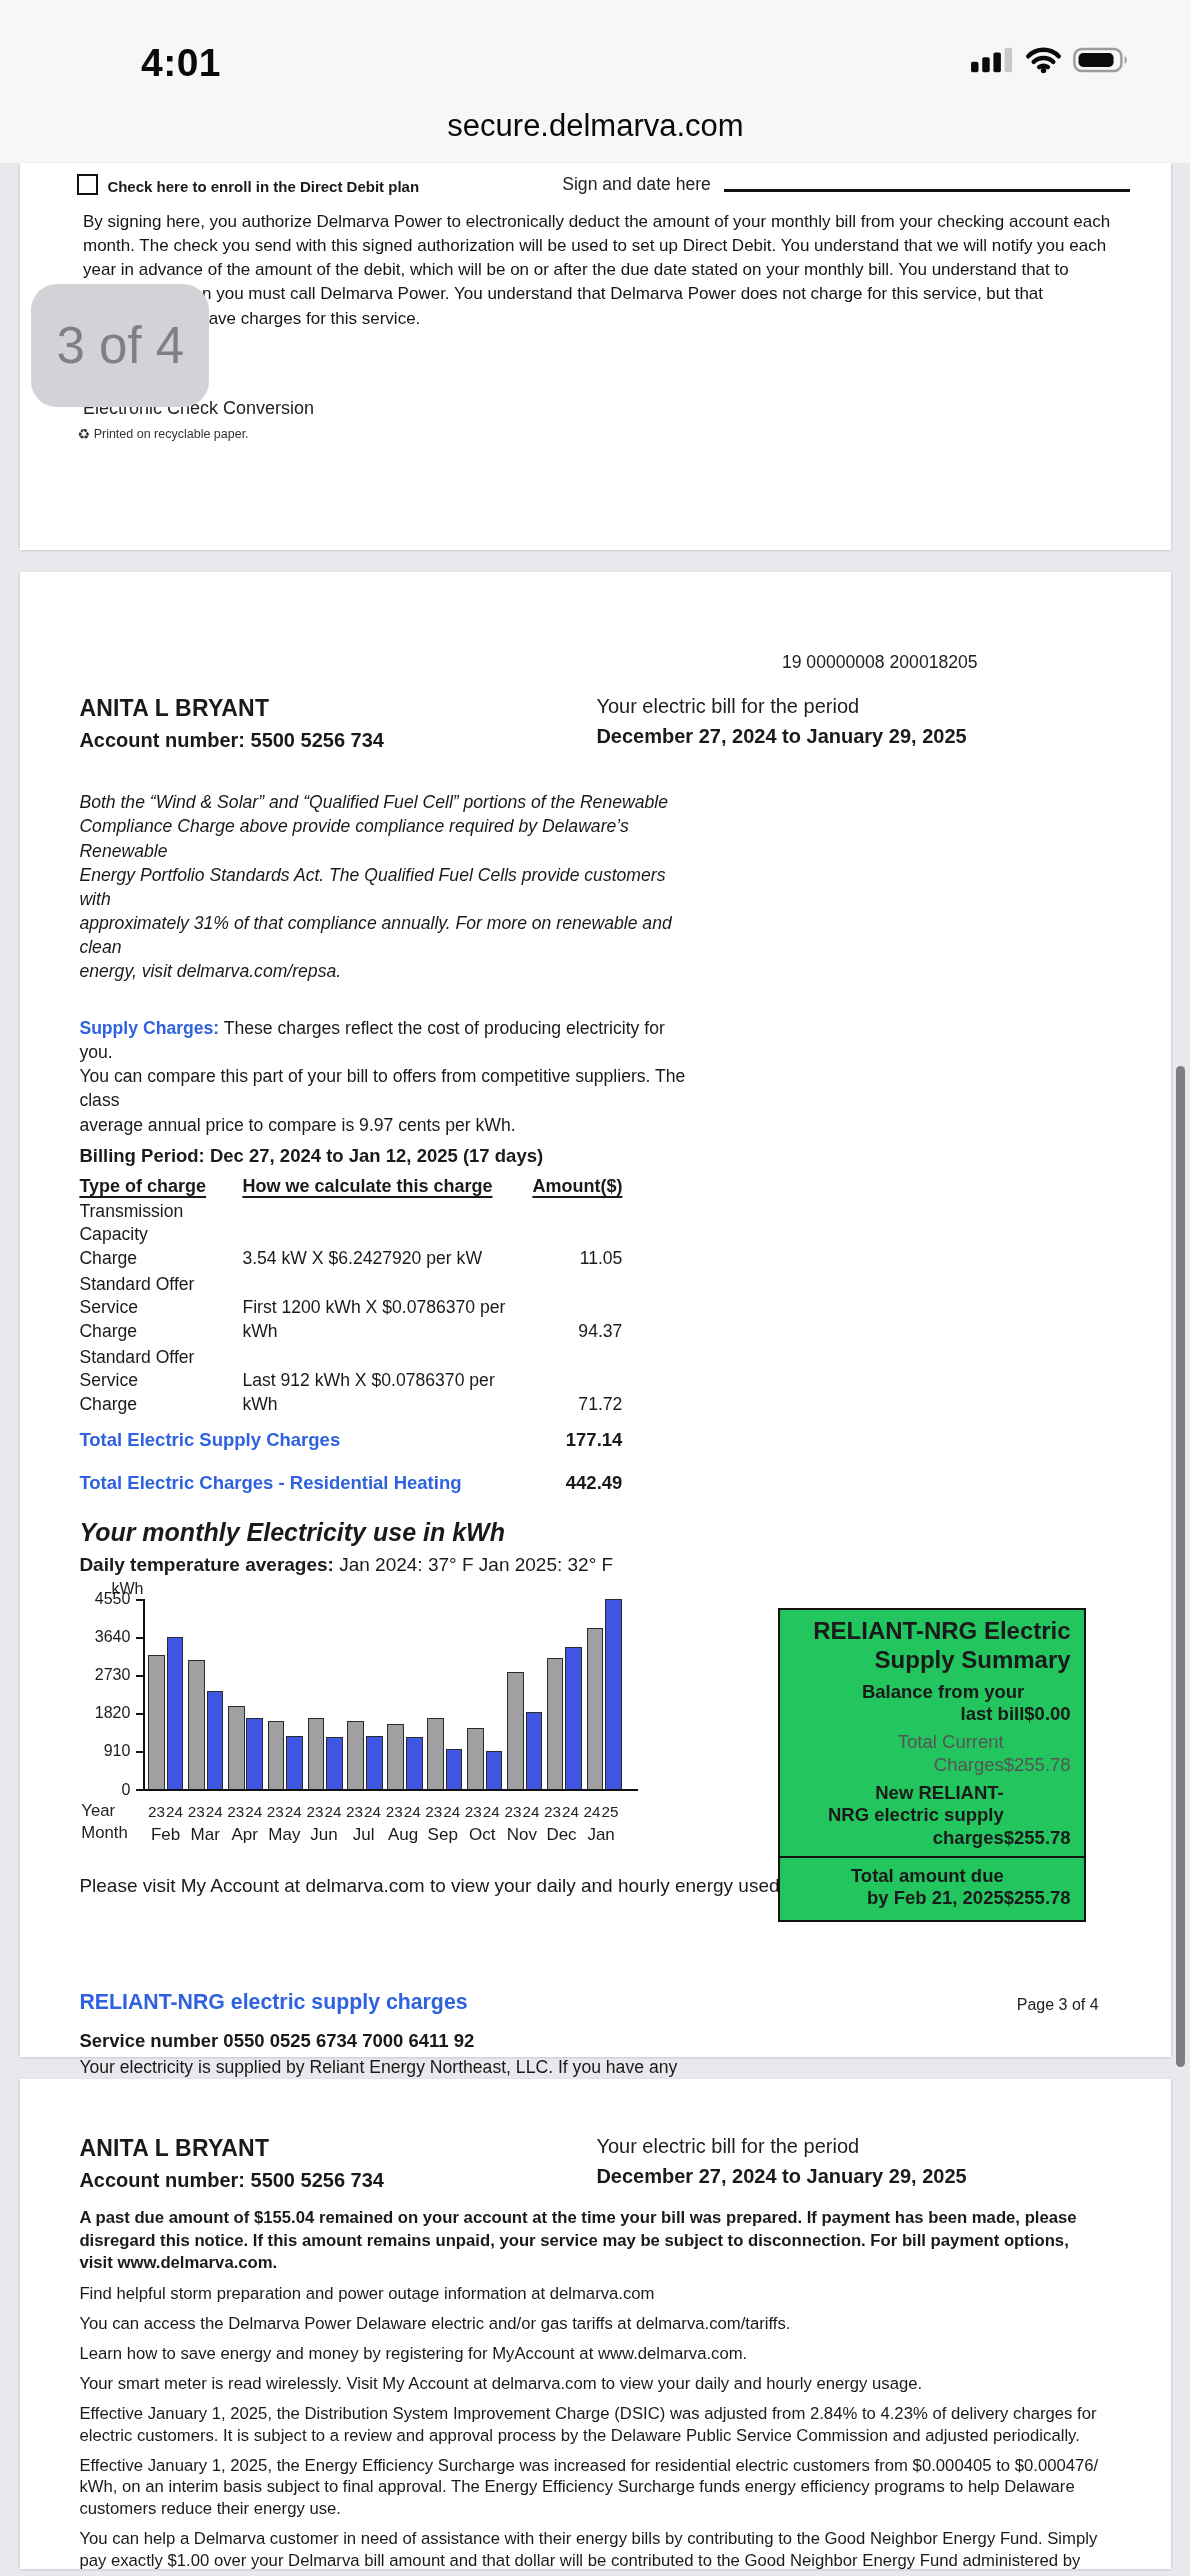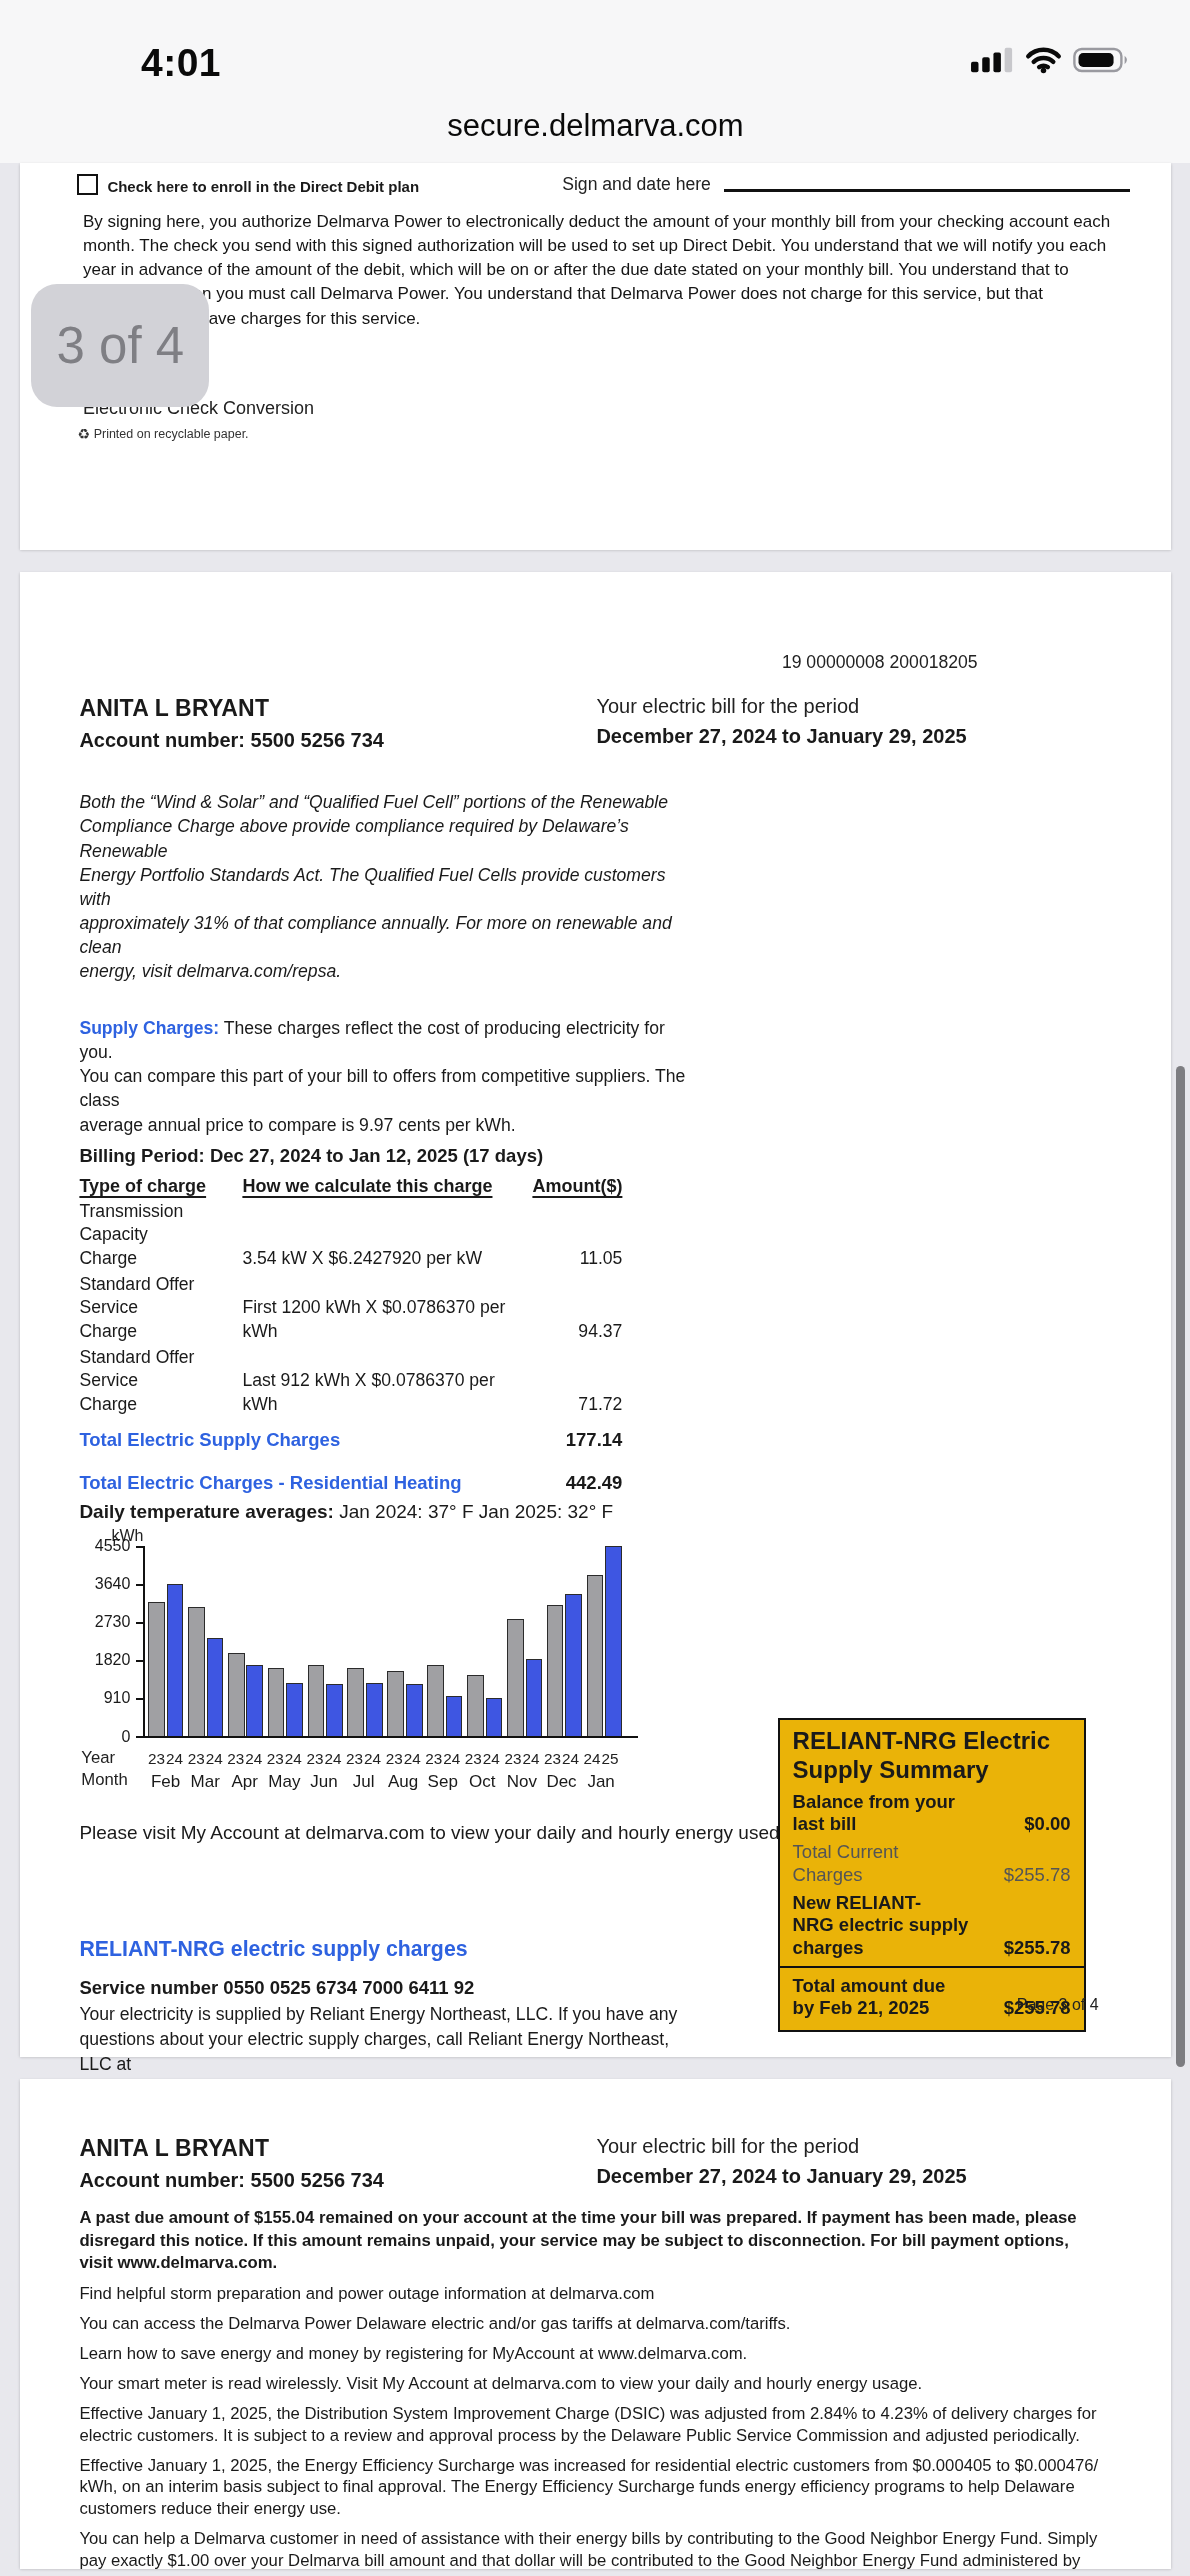--- a/index.html
+++ b/index.html
@@ -94,22 +94,22 @@
   .rel-body{font-size:17.6px;line-height:1.4;white-space:pre-line;margin-top:3.7px;}
   .rel-line{font-size:17.6px;margin-top:10.2px;}
   .rel-gen{display:grid;grid-template-columns:1fr 111px;align-items:end;font-size:17.6px;margin-top:10.2px;}
   .rel-gen .amt{text-align:right;}
   .rel-amt-hdr{text-align:right;color:#2e62e0;font-weight:bold;font-size:18px;margin-top:7.4px;}
   .rel-charges{display:grid;grid-template-columns:1fr 111px;align-items:end;margin-top:5.6px;}
   .rel-charges .lbl{color:#2e62e0;font-weight:bold;font-size:18.5px;}
   .rel-charges .amt{text-align:right;font-weight:bold;font-size:18px;}
   
   .summary-box{
-    position:absolute;right:85px;top:1146px;width:308px;box-sizing:border-box;
-    border:2.3px solid #111;padding:7.4px 13px 11px 13px;background:#eab308;
+    position:absolute;right:85px;top:1036px;width:308px;box-sizing:border-box;
+    border:2.3px solid #111;padding:7.4px 13px 11px 13px;background:#22c55e;text-align:right;
   }
   .sb-title{font-size:24px;font-weight:bold;line-height:1.18;white-space:pre-line;}
   .sb-row{display:grid;grid-template-columns:1fr auto;align-items:end;margin-top:6.5px;}
   .sb-row .lbl{font-size:18.5px;font-weight:bold;line-height:1.2;white-space:pre-line;}
   .sb-row .val{font-size:18.5px;font-weight:bold;}
   .sb-row.muted .lbl,.sb-row.muted .val{font-weight:400;color:#555;}
   .sb-divider{border-top:2.3px solid #111;margin:7.4px -13px 0 -13px;}
   .page-num{position:absolute;right:72px;bottom:43px;font-size:16px;color:#222;}
   
   .pastdue{margin-top:15px;font-size:16.7px;font-weight:bold;line-height:1.34;white-space:pre-line;}
@@ -223,20 +223,21 @@
     <div class="trow">
       <span class="lbl">Total Electric Supply Charges</span>
       <span class="amt">177.14</span>
     </div>
     <div class="trow second">
       <span class="lbl">Total Electric Charges - Residential Heating</span>
       <span class="amt">442.49</span>
     </div>
   </div>
 
+  <div class="chart-title">Your monthly Electricity use in kWh</div>
   <div class="chart-sub"><span class="b">Daily temperature averages:</span><span> Jan 2024: 37° F  Jan 2025: 32° F</span></div>
 
   <div>
     <div class="kwh-label">kWh</div>
     <div class="plot-row">
       <div class="yaxis" id="yaxis">
           <div class="ytick-label" style="bottom: 184px;">4550</div>
           <div class="ytick-mark" style="bottom: 191px;"></div>
           <div class="ytick-label" style="bottom: 146px;">3640</div>
           <div class="ytick-mark" style="bottom: 153px;"></div>

